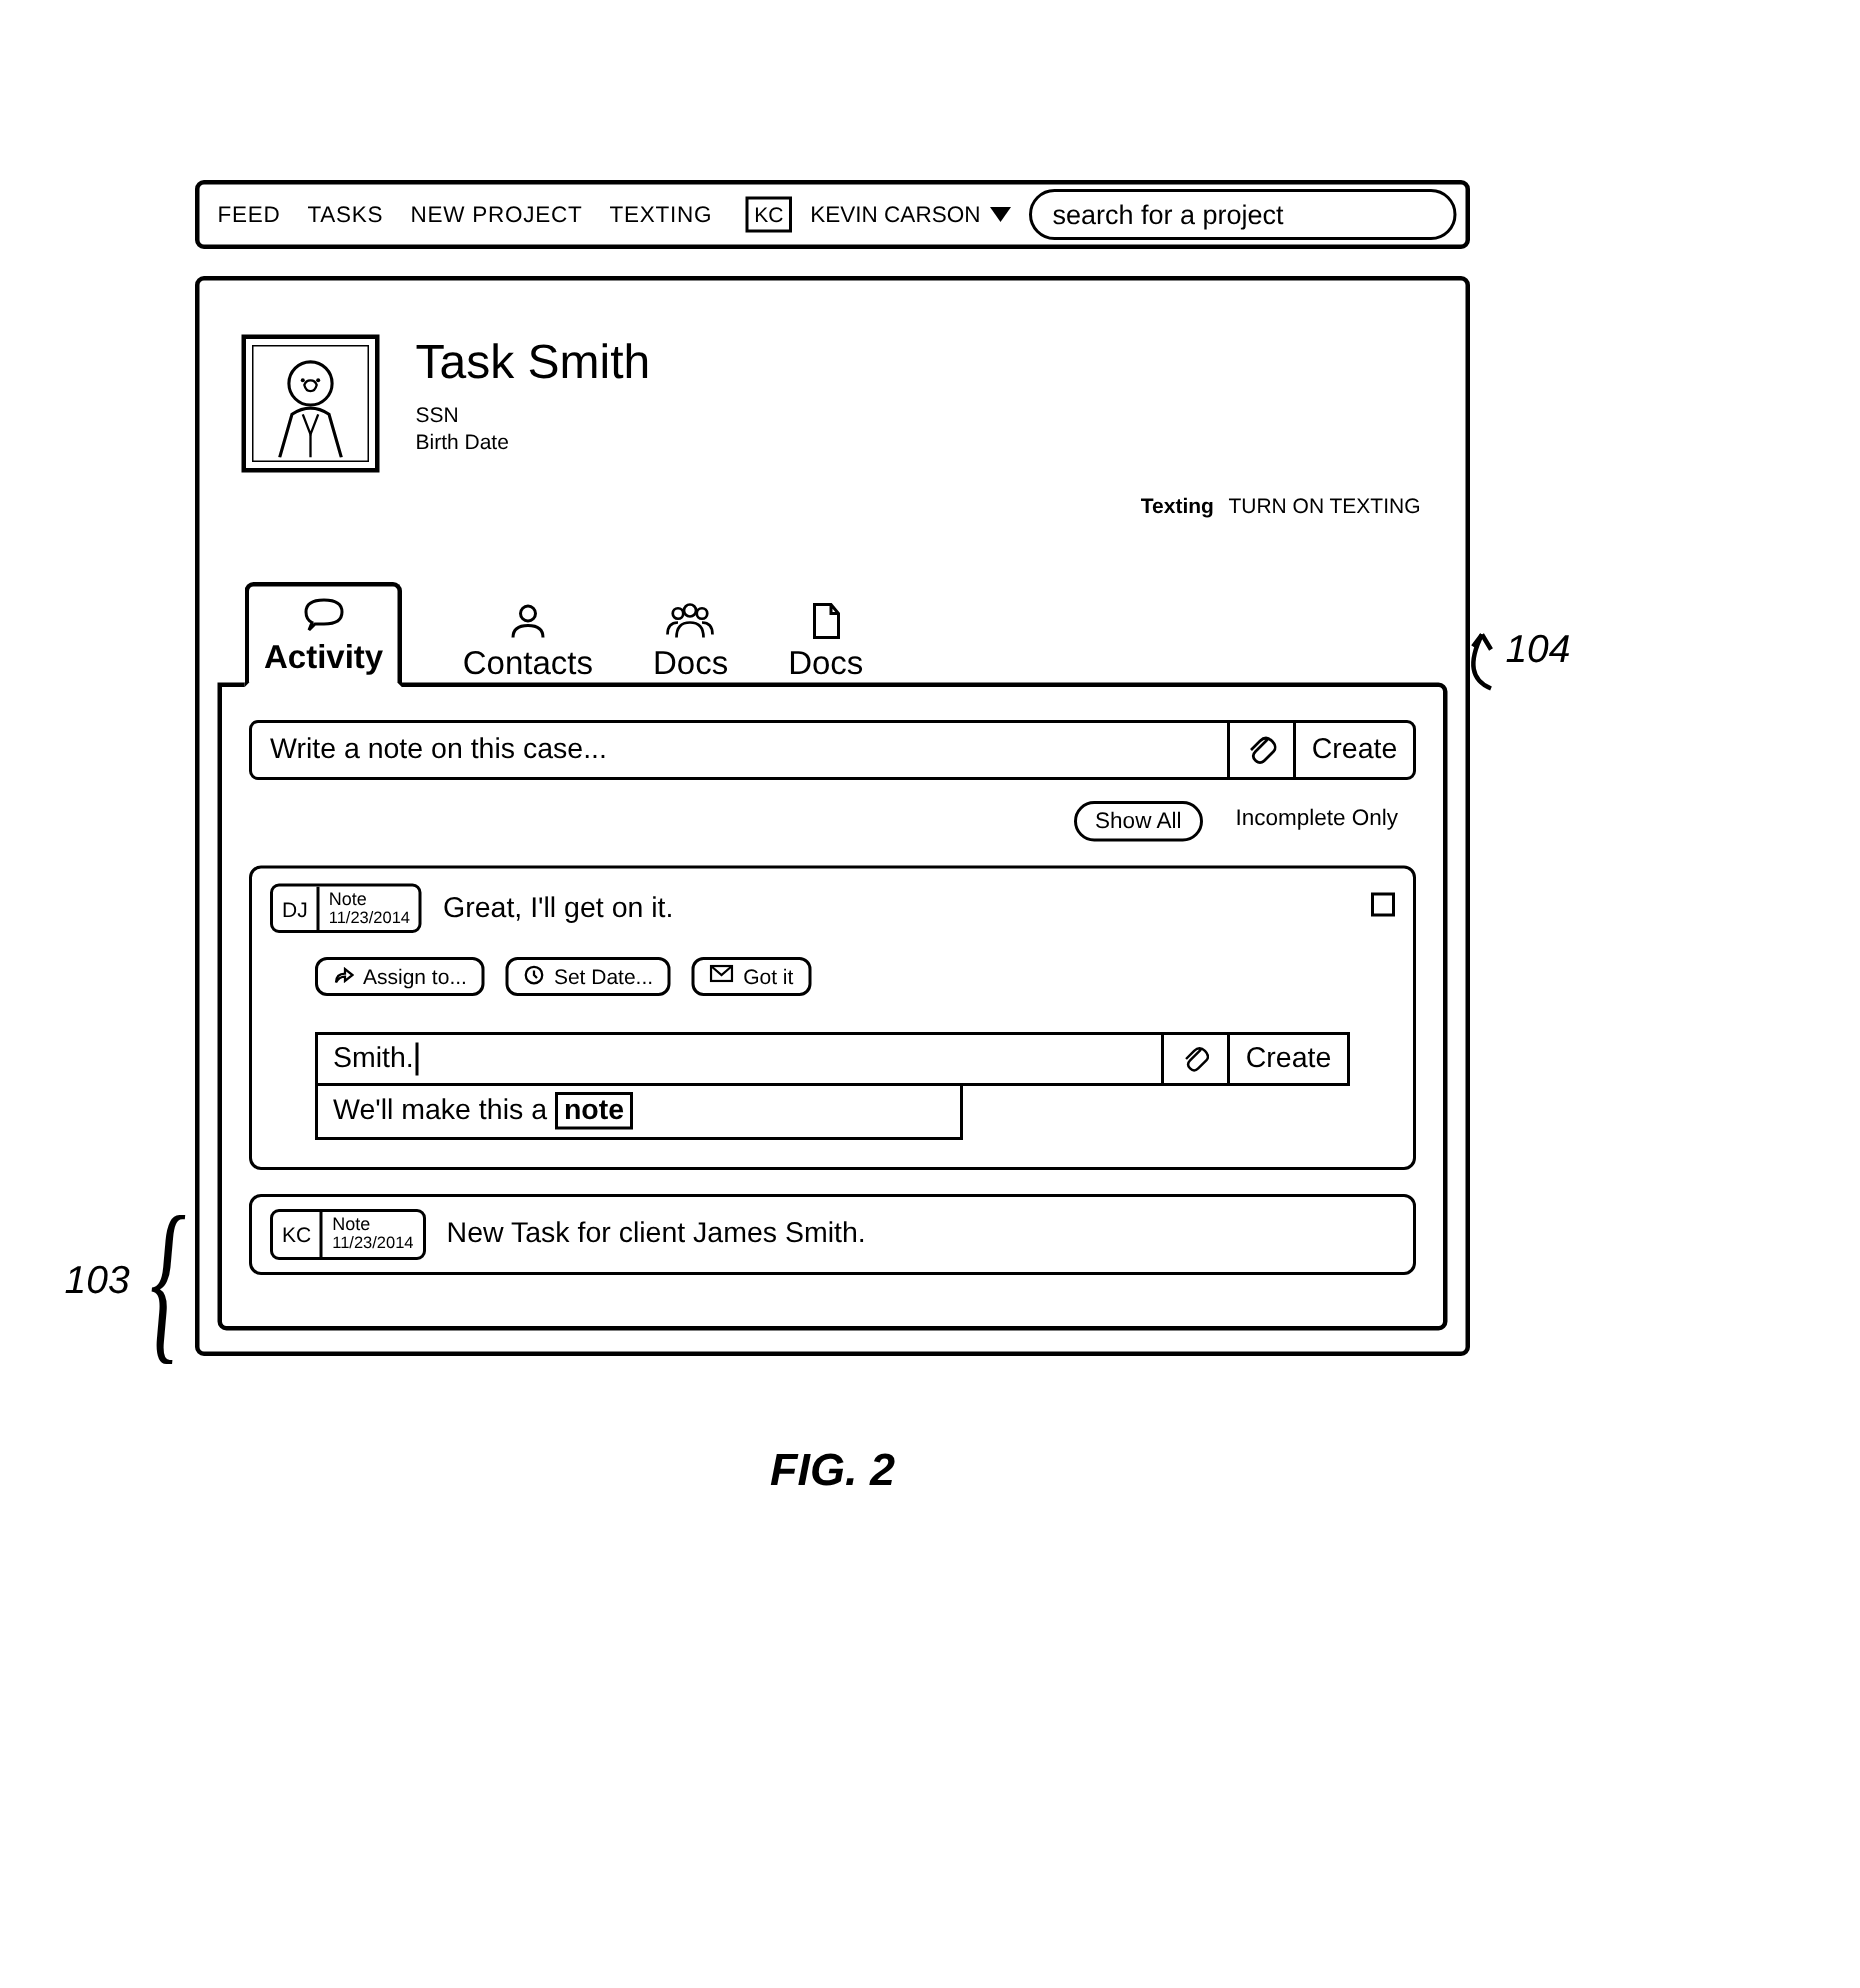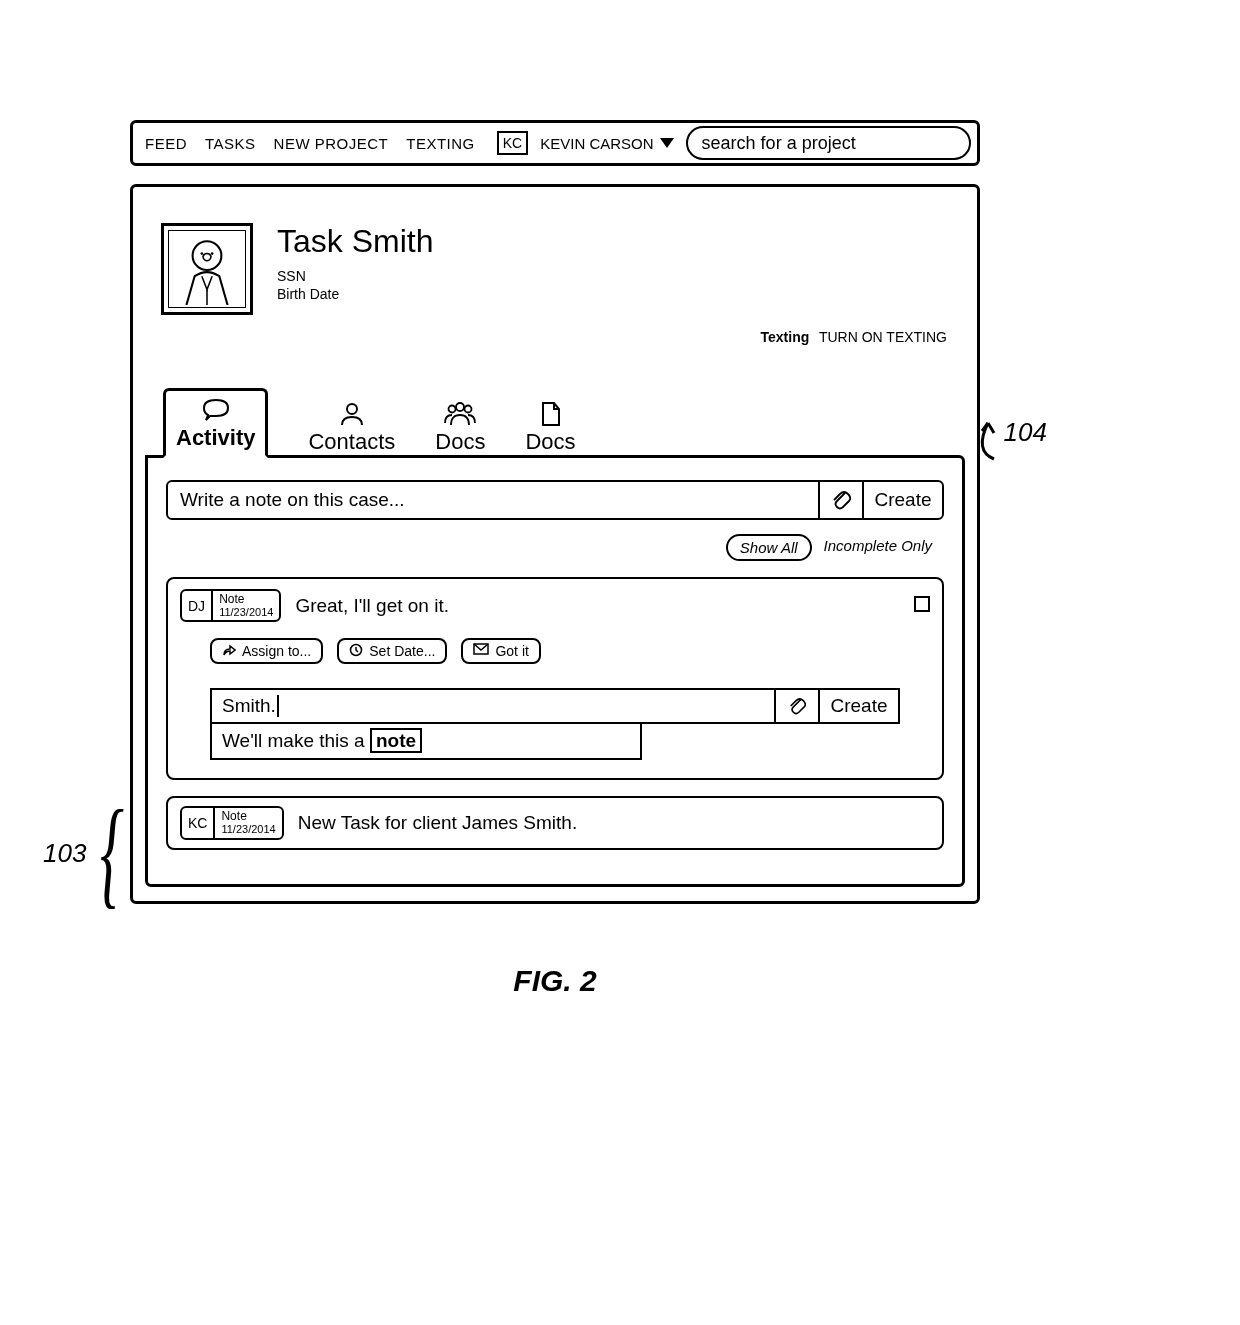--- a/index.html
+++ b/index.html
@@ -179,23 +179,23 @@
   .compose .create-btn {
     border-left: 2.5px solid #000;
     width: 80px;
     display:flex;align-items:center;justify-content:center;
     font-size: 19px;
   }
   
   .filters {
     display: flex;
     justify-content: flex-end;
+    gap: 10px;
     margin: 14px 0 16px 0;
     font-size: 15px;
-    font-style: italic;
   }
   .pill {
     border: 2px solid #000;
     border-radius: 16px;
     padding: 3px 12px;
   }
   .pill.plain { border: none; }
   
   .feed-item {
     border: 2px solid #000;

